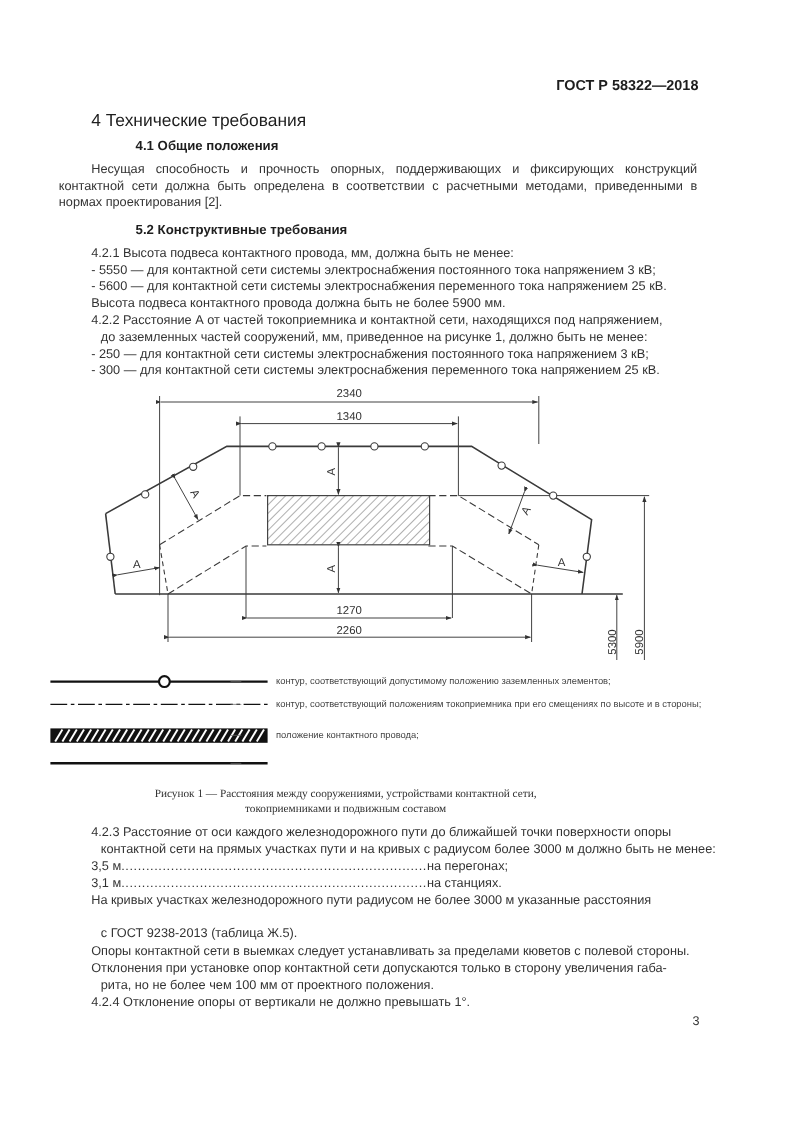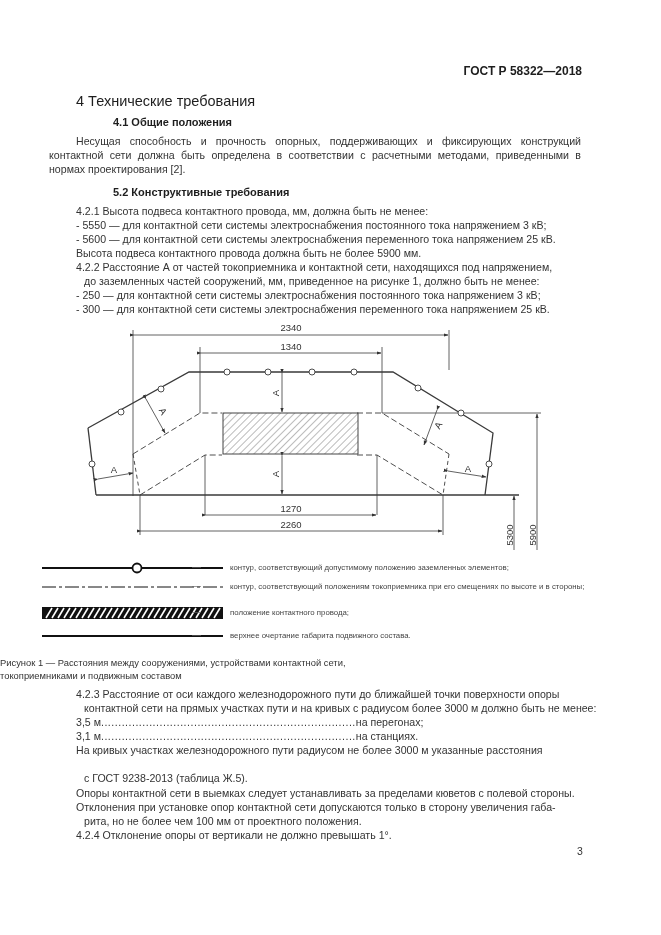--- a/index.html
+++ b/index.html
@@ -24,22 +24,22 @@
     font-size: 10.6px; line-height: 14.2px; color: #333;
     text-align: justify; margin: 0;
   }
   .p .ind { display: inline-block; width: 27px; }
   .line { position: absolute; left: 76px; font-size: 10.6px; color: #333; white-space: nowrap; }
   .line-left { position: absolute; left: 49px; font-size: 10.6px; color: #333; white-space: nowrap; margin-left: 35px; }
   .figure { position: absolute; left: 0; top: 315px; }
   .legend-dash { position: absolute; left: 192px; font-size: 9px; color: #666; }
   .legend-text { position: absolute; left: 230px; width: 360px; font-size: 7.8px; line-height: 11px; color: #444; }
   .caption {
-    position: absolute; left: 0; width: 576px; 
-    font-size: 9.4px; line-height: 13px; color: #333;
+    position: absolute; left: 0; width: 576px; text-align: center;
+    font-size: 9.4px; line-height: 13px; color: #333; font-family: Liberation Serif, serif;
   }
   .pagenum { position: absolute; left: 577px; top: 845px; font-size: 10.5px; color: #333; }
   .dots { letter-spacing: 0.5px; }
 </style>
 </head>
 <body>
 
 <div class="page">
 
   <div class="gost-code">ГОСТ Р 58322—2018</div>
@@ -183,21 +183,20 @@
     <line x1="2" y1="76" x2="183" y2="76" stroke="#111" stroke-width="2"></line>
   </svg>
 
   <div class="legend-dash" style="top:562px">—</div>
   <div class="legend-text" style="top:562px">контур, соответствующий допустимому положению заземленных элементов;</div>
   <div class="legend-dash" style="top:581px">—</div>
   <div class="legend-text" style="top:581px">контур, соответствующий положениям токоприемника при его смещениях по высоте и в стороны;</div>
   <div class="legend-dash" style="top:607px">—</div>
   <div class="legend-text" style="top:607px">положение контактного провода;</div>
   <div class="legend-dash" style="top:630px">—</div>
-  <div class="legend-text" style="top:630px">верхнее очертание габарита подвижного состава.</div>
 
   <div class="caption" style="top:656px">Рисунок 1 — Расстояния между сооружениями, устройствами контактной сети,</div>
   <div class="caption" style="top:669px">токоприемниками и подвижным составом</div>
 
   <div class="line" style="top:688px">4.2.3 Расстояние от оси каждого железнодорожного пути до ближайшей точки поверхности опоры</div>
   <div class="line-left" style="top:702px">контактной сети на прямых участках пути и на кривых с радиусом более 3000 м должно быть не менее:</div>
   <div class="line" style="top:716px"><span>3,5 м</span><span class="dots">..........................................................................</span><span>на перегонах;</span></div>
   <div class="line" style="top:730px"><span>3,1 м</span><span class="dots">..........................................................................</span><span>на станциях.</span></div>
   <div class="line" style="top:744px">На кривых участках железнодорожного пути радиусом не более 3000 м указанные расстояния</div>
   <div class="line-left" style="top:772px">с ГОСТ 9238-2013 (таблица Ж.5).</div>

